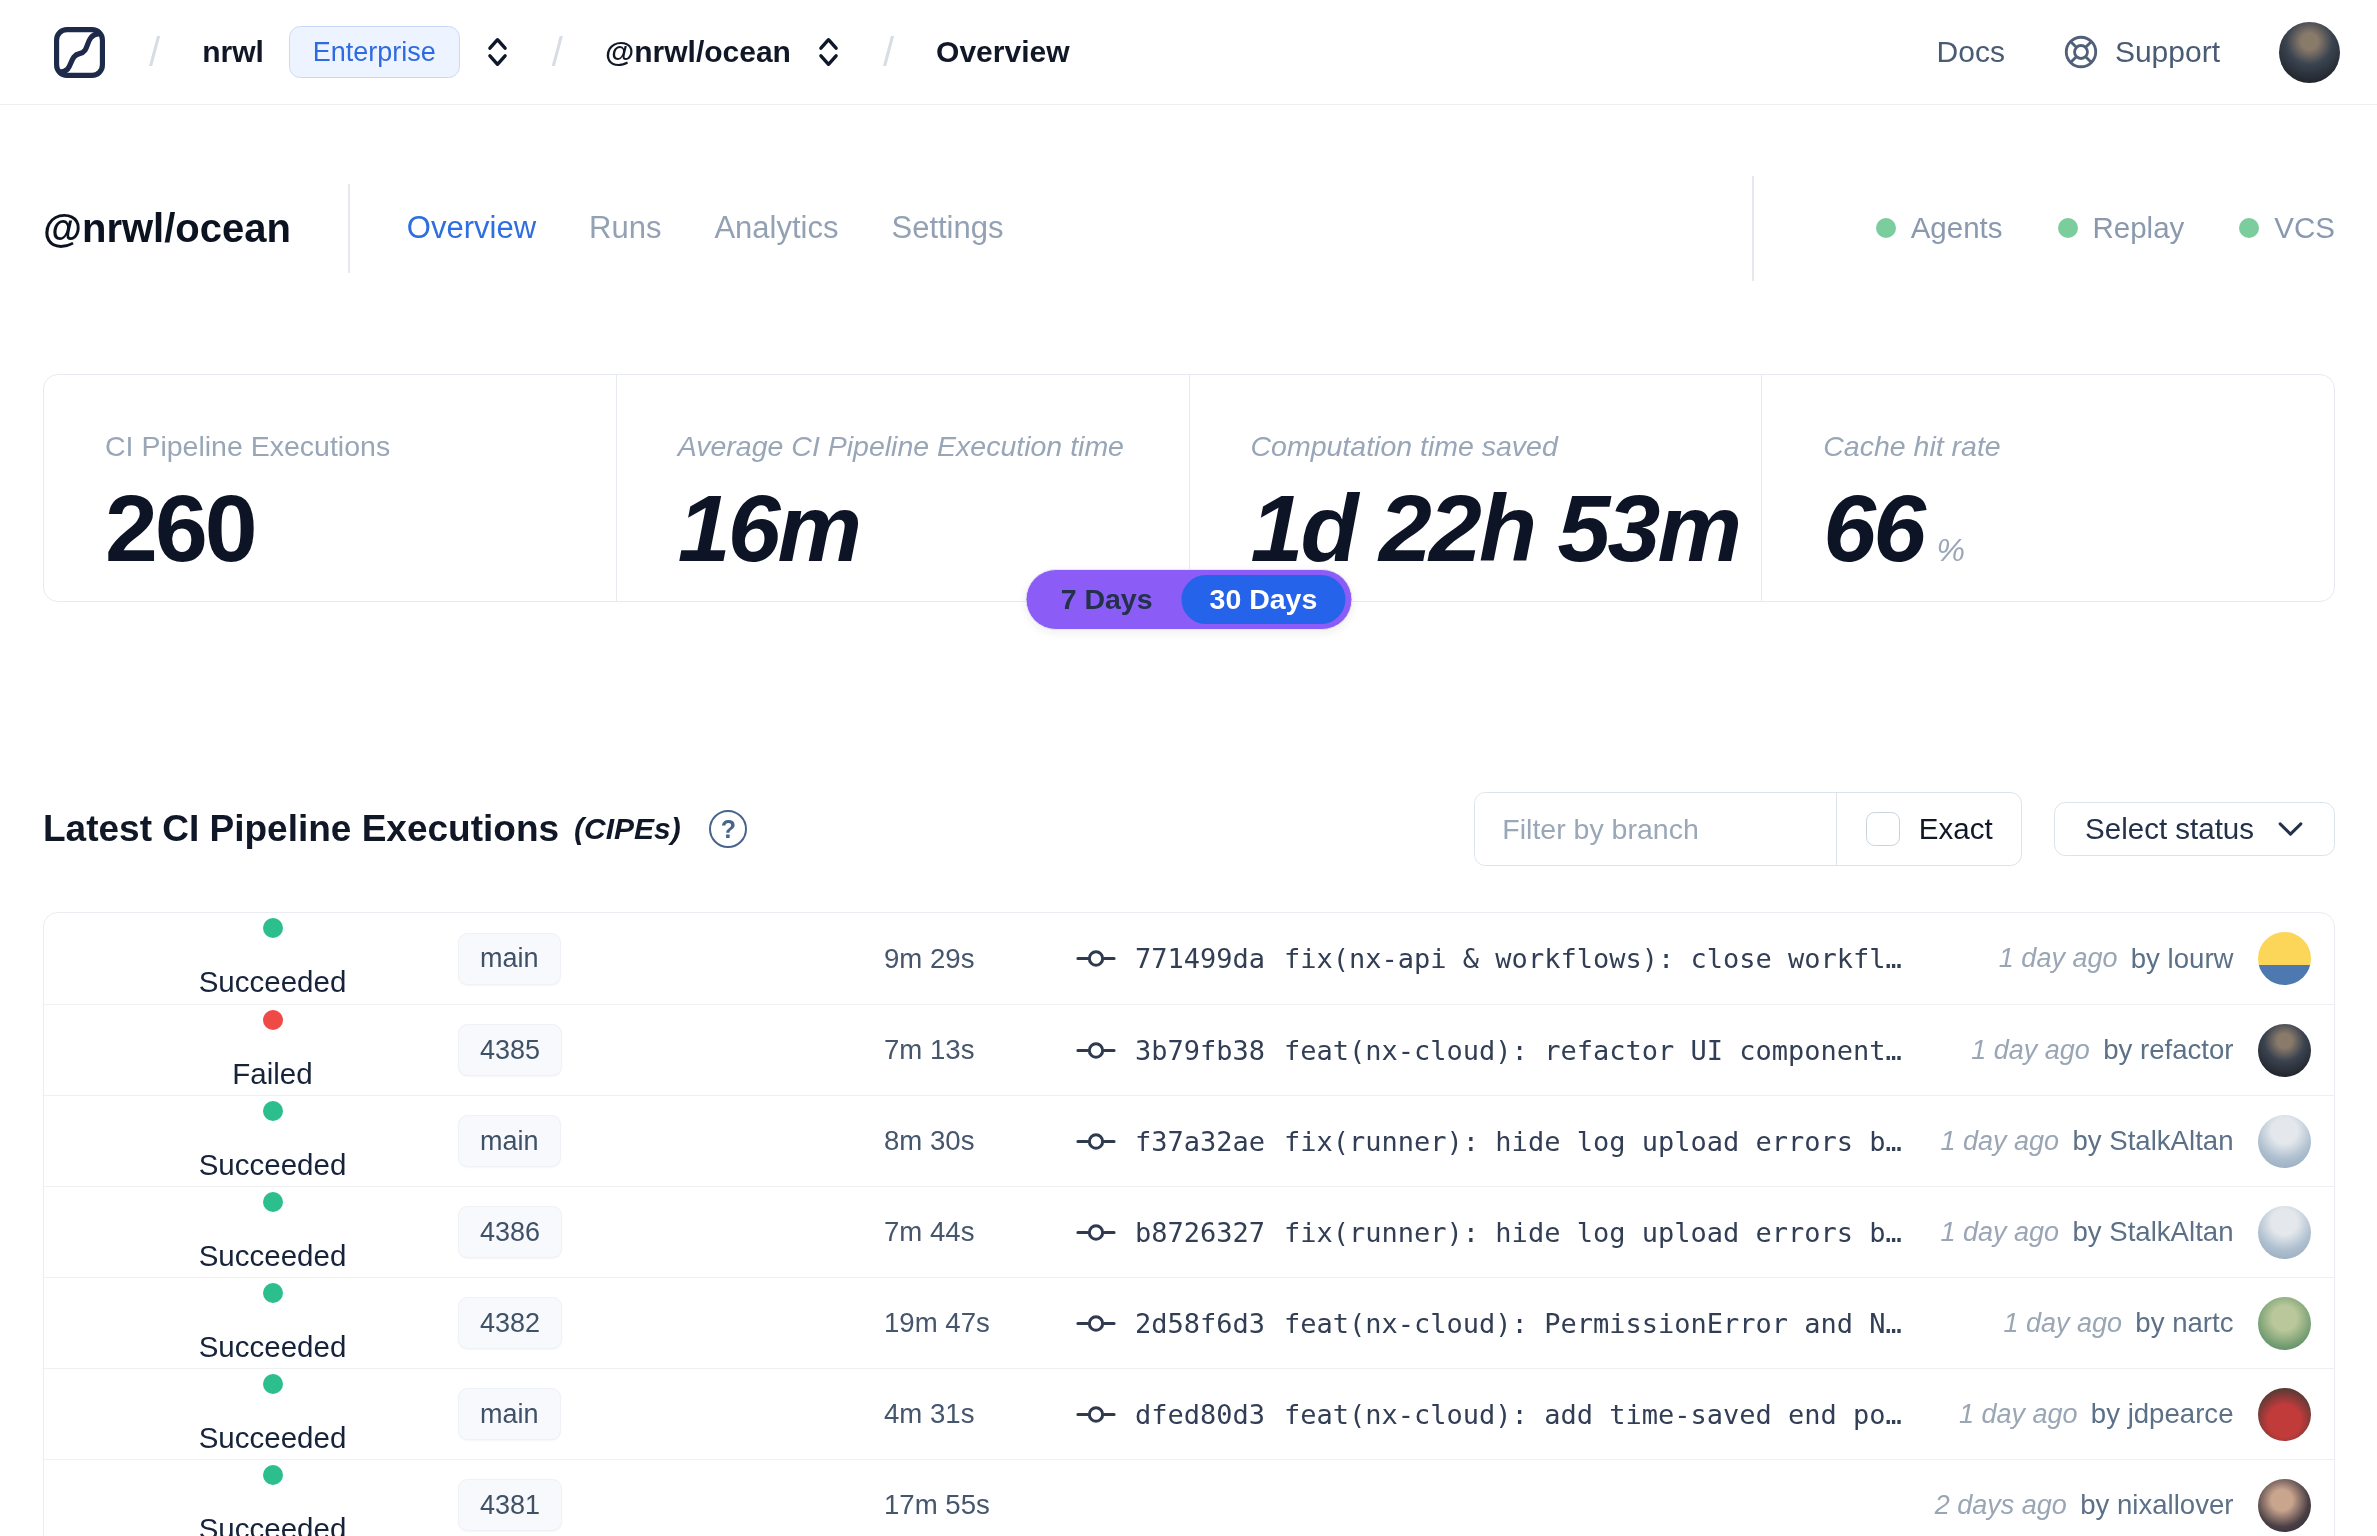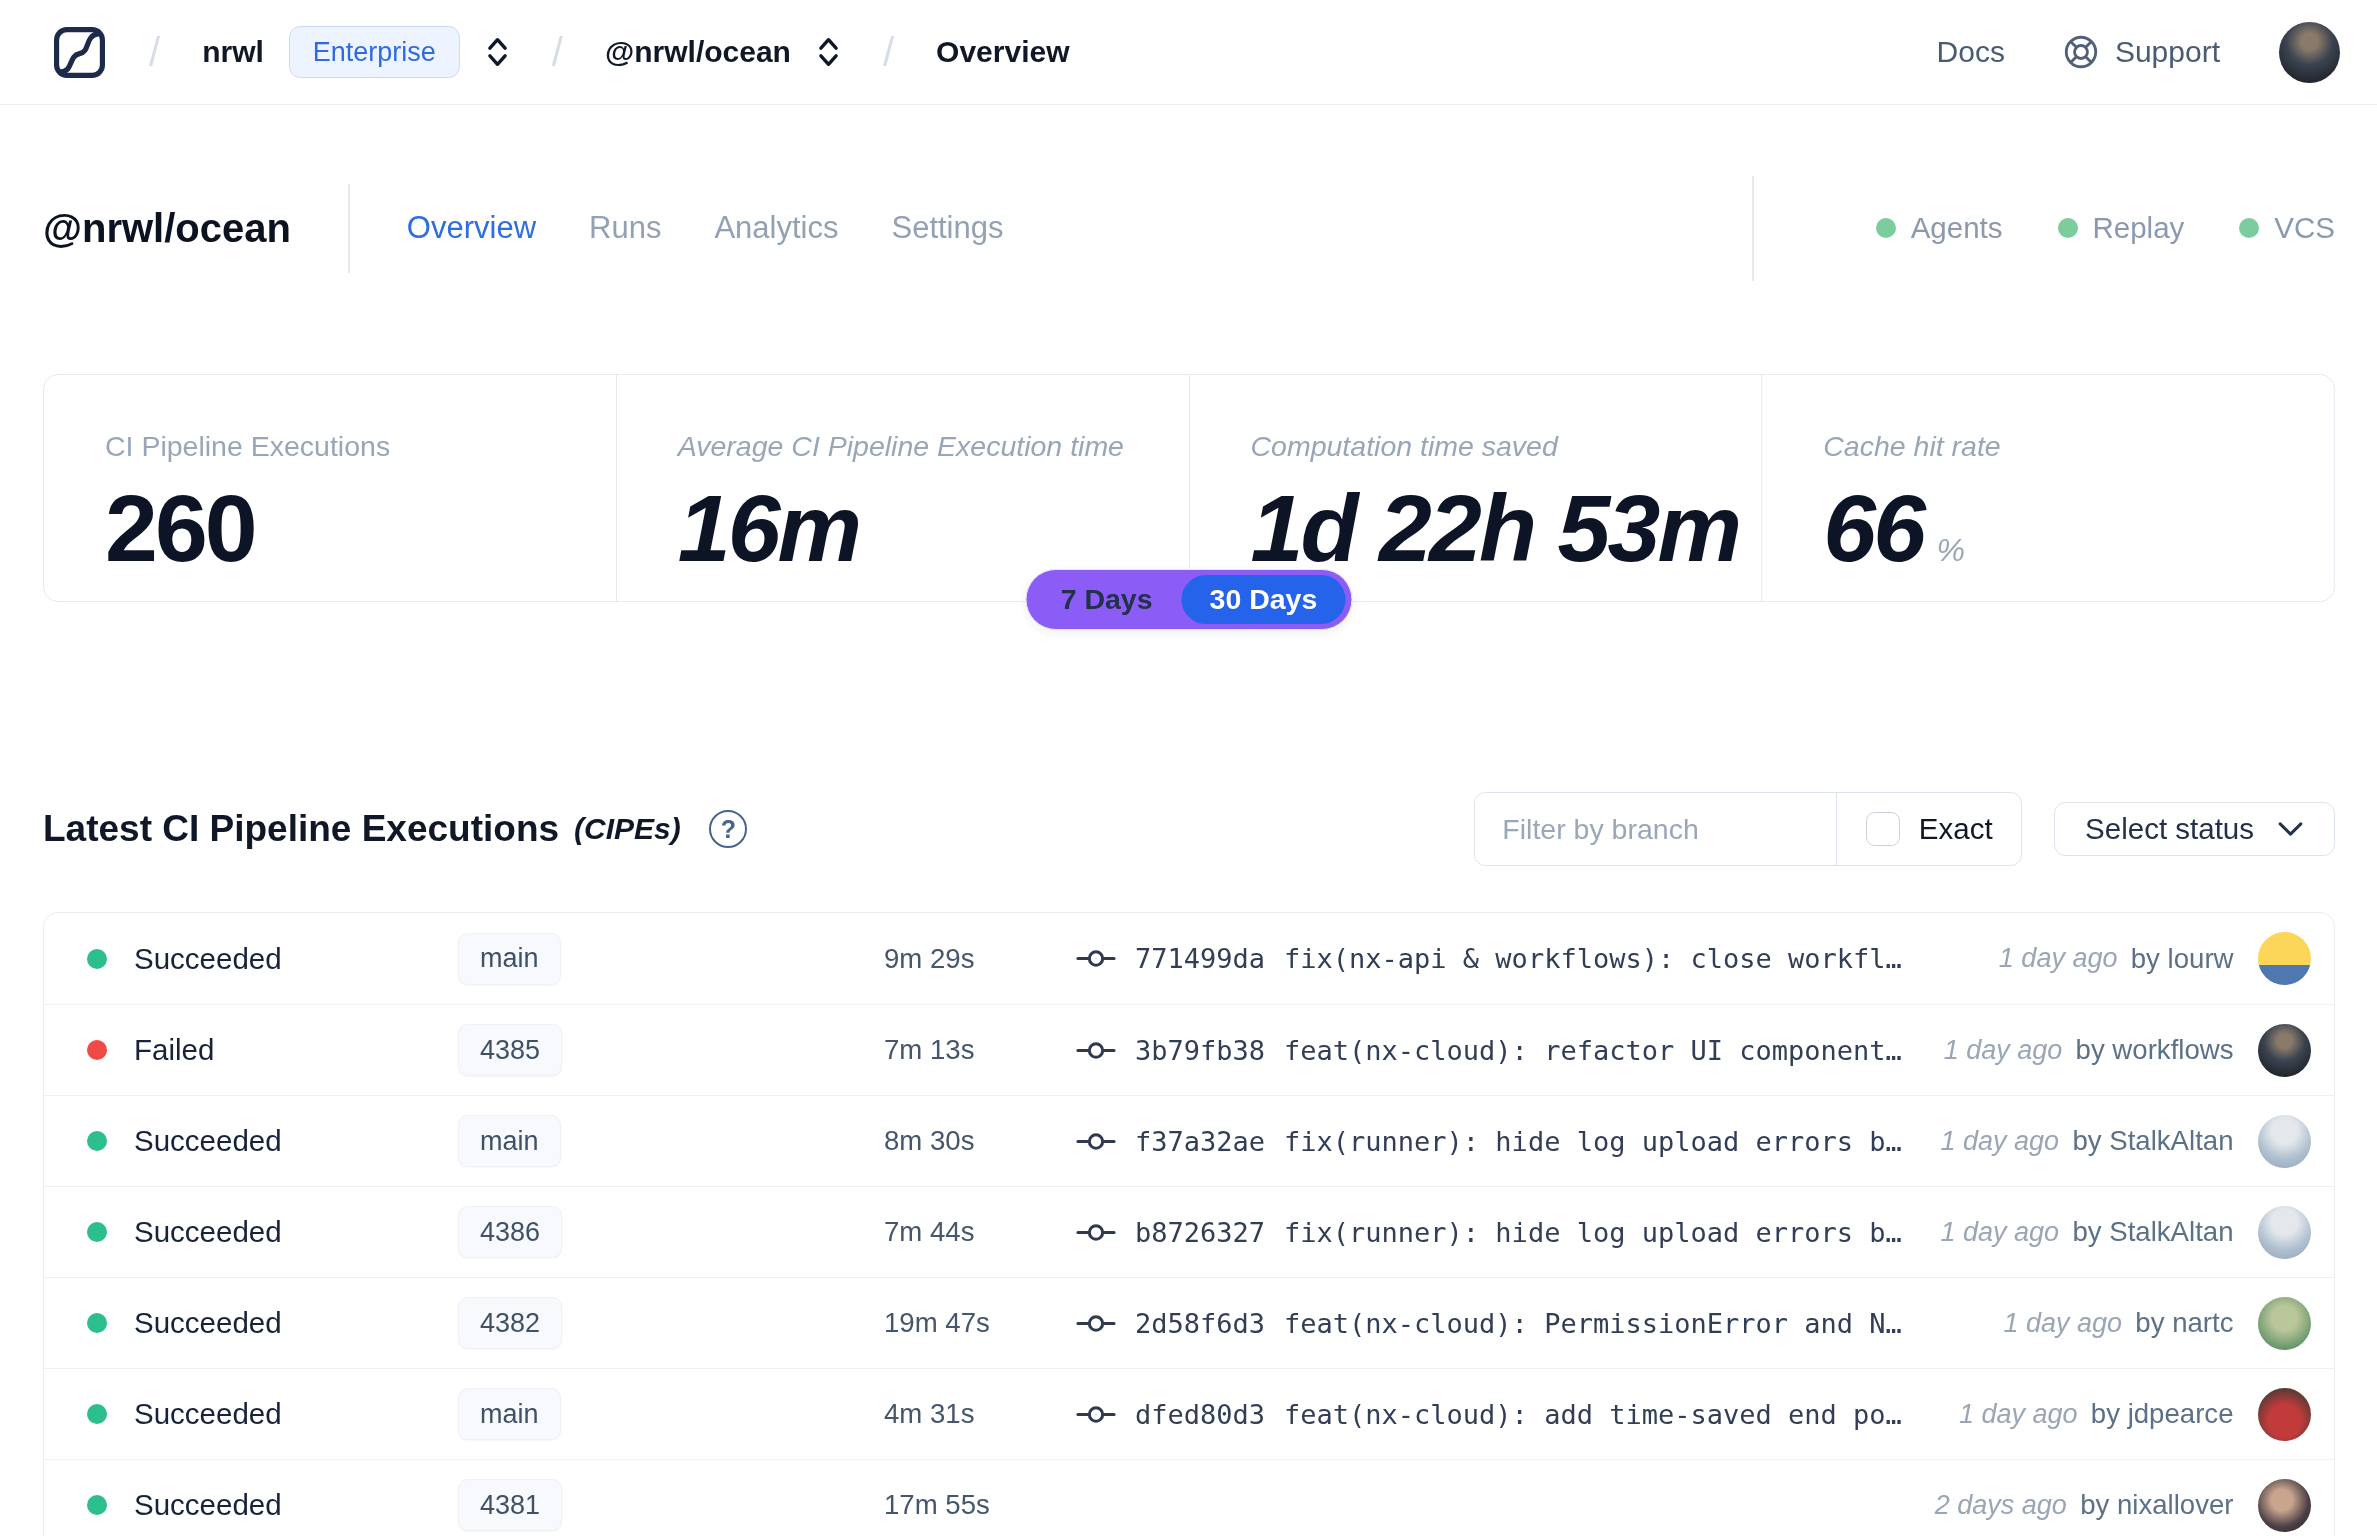--- a/index.html
+++ b/index.html
@@ -83,21 +83,21 @@
                    background:#fff; cursor:pointer; }
   .status-select-label { font-size:29.5px; font-weight:500; color:#23314a; }
 
   
   .table { margin-top:46px; border:1.9px solid #e9ecf1; border-radius:15px; overflow:hidden;
            background:#fff; }
   .row { height:91px; display:grid;
          grid-template-columns:371px 426px 192px 1fr auto;
          align-items:center; padding:0 23px 0 43px; cursor:pointer; }
   .row + .row { border-top:1.9px solid #eef0f4; }
-  .cell-status { display:flex; align-items:center; gap:27px; }
+  .cell-status { display:flex; align-items:center; gap:27px;flex-direction:column; }
   .dot { width:20px; height:20px; border-radius:50%; }
   .dot-success { background:#2cbe8c; }
   .dot-failed  { background:#ef4a45; }
   .status-label { font-size:29.5px; font-weight:500; color:#16233a; }
   .branch-pill { display:inline-block; font-size:27px; color:#3f5167; background:#f7f9fc;
                  border:1.9px solid #eef1f6; border-radius:9.5px; padding:9.5px 21px;
                  box-shadow:0 1px 1.9px rgba(15,23,42,.04); }
   .cell-duration { font-size:27.6px; color:#45566d; }
   .cell-commit { display:flex; align-items:center; gap:19px; overflow:hidden; white-space:nowrap; }
   .commit-text { font-family:"DejaVu Sans Mono", monospace; font-size:27px; color:#323e55; }
@@ -265,21 +265,21 @@
       <div class="cell-commit">
         <svg width="40" height="25" viewBox="0 0 42 26" fill="none">
           <circle cx="21" cy="13" r="7" stroke="#2f3a4f" stroke-width="3.2"></circle>
           <path d="M2 13 H12 M30 13 H40" stroke="#2f3a4f" stroke-width="3.2" stroke-linecap="round"></path>
         </svg>
         <span class="commit-text">3b79fb38</span>
         <span class="commit-text">feat(nx-cloud): refactor UI component…</span>
       </div>
       <div class="cell-meta">
         <span class="ago">1 day ago</span>
-        <span class="author">by workflows</span>
+        <span class="author">by refactor</span>
         <span class="avatar row-av av-2"></span>
       </div>
     </div>
 
     <div class="row">
       <div class="cell-status">
           <span class="dot dot-success"></span>
         <span class="status-label">Succeeded</span>
         </div>
       <div><span class="branch-pill">main</span></div>

